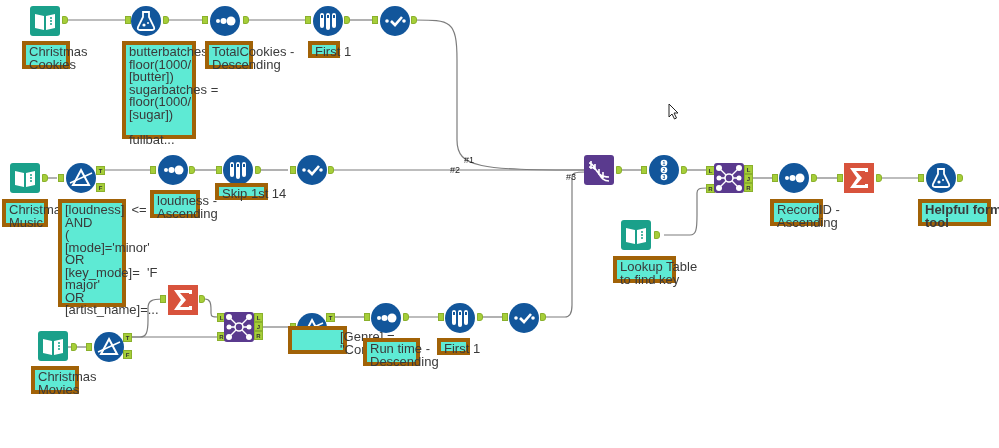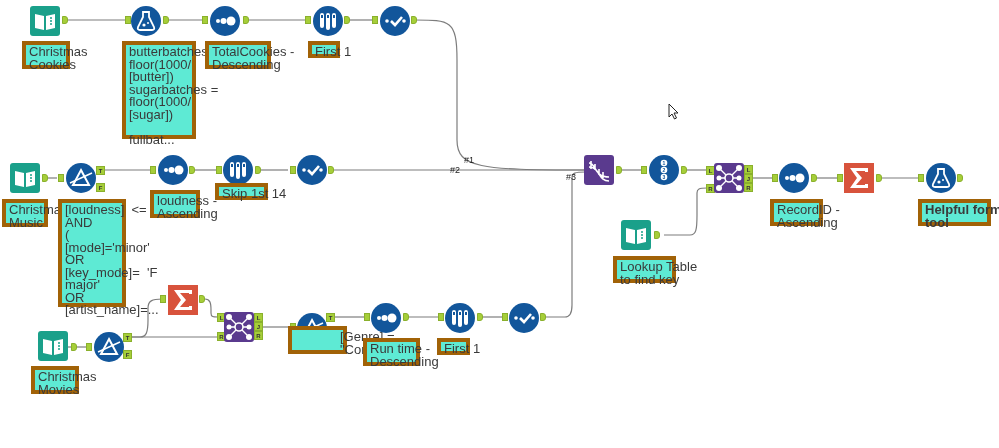--- a/index.html
+++ b/index.html
@@ -92,21 +92,21 @@
 <div class="anchor" style="left:202px;top:16px;"></div>
 <div class="tool" style="left:210px;top:6px;">
   <svg viewBox="0 0 30 30">
         <circle cx="15" cy="15" r="15" fill="#12569b"></circle>
         <circle cx="8" cy="15" r="2" fill="#fff"></circle>
         <circle cx="13.5" cy="15" r="3" fill="#fff"></circle>
         <circle cx="21" cy="15" r="4.5" fill="#fff"></circle>
       </svg>
 </div>
 <div class="anchor out" style="left:243px;top:16px;"></div>
-<div class="anno" style="left:205px;top:41px;width:66px;height:28px;">TotalCookies -
+<div class="anno" style="left:205px;top:41px;width:48px;height:28px;">TotalCookies -
 Descending</div>
 
 <div class="anchor" style="left:305px;top:16px;"></div>
 <div class="tool" style="left:313px;top:6px;">
   <svg viewBox="0 0 30 30">
         <circle cx="15" cy="15" r="15" fill="#12569b"></circle>
         <rect x="7" y="7" width="4" height="15" rx="2" fill="#fff"></rect>
         <rect x="13" y="7" width="4" height="17" rx="2" fill="#fff"></rect>
         <rect x="19" y="7" width="4" height="15" rx="2" fill="#fff"></rect>
         <rect x="8" y="9" width="2" height="3" fill="#12569b"></rect>

